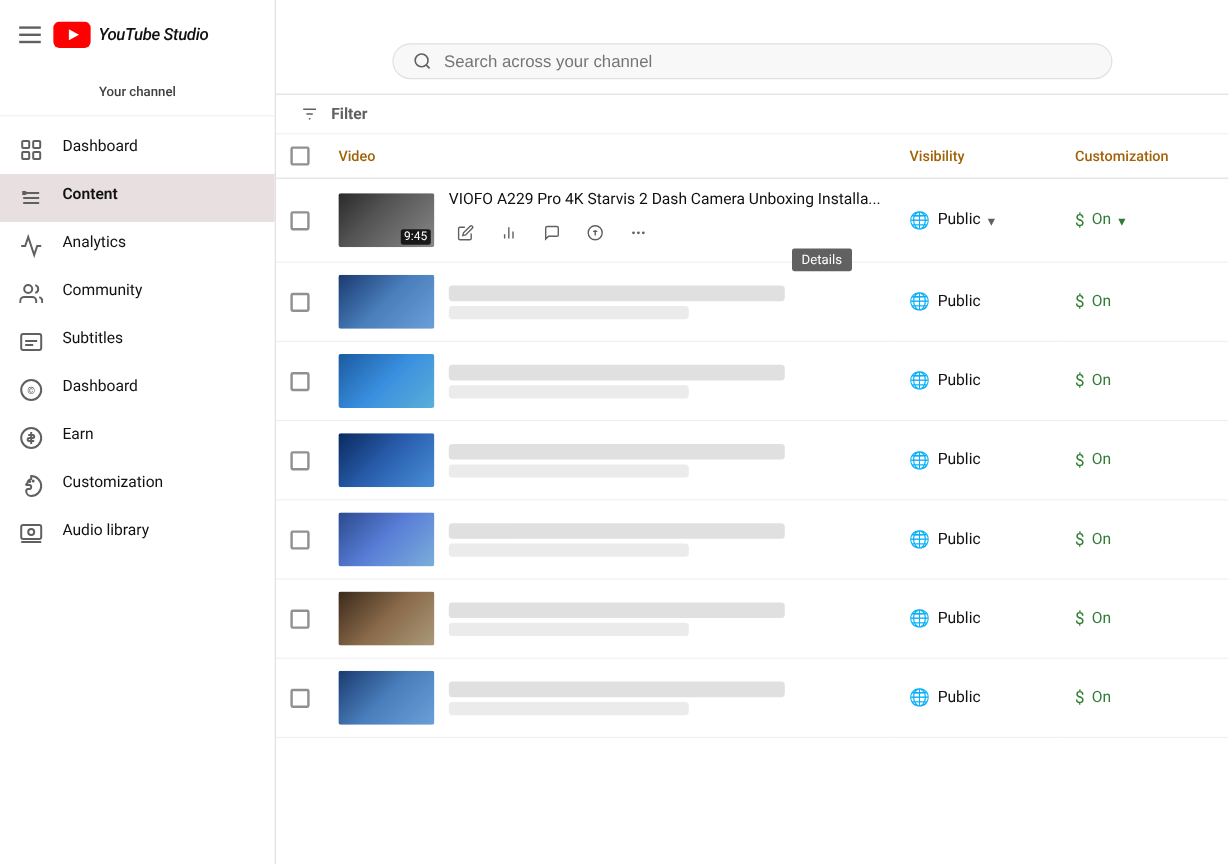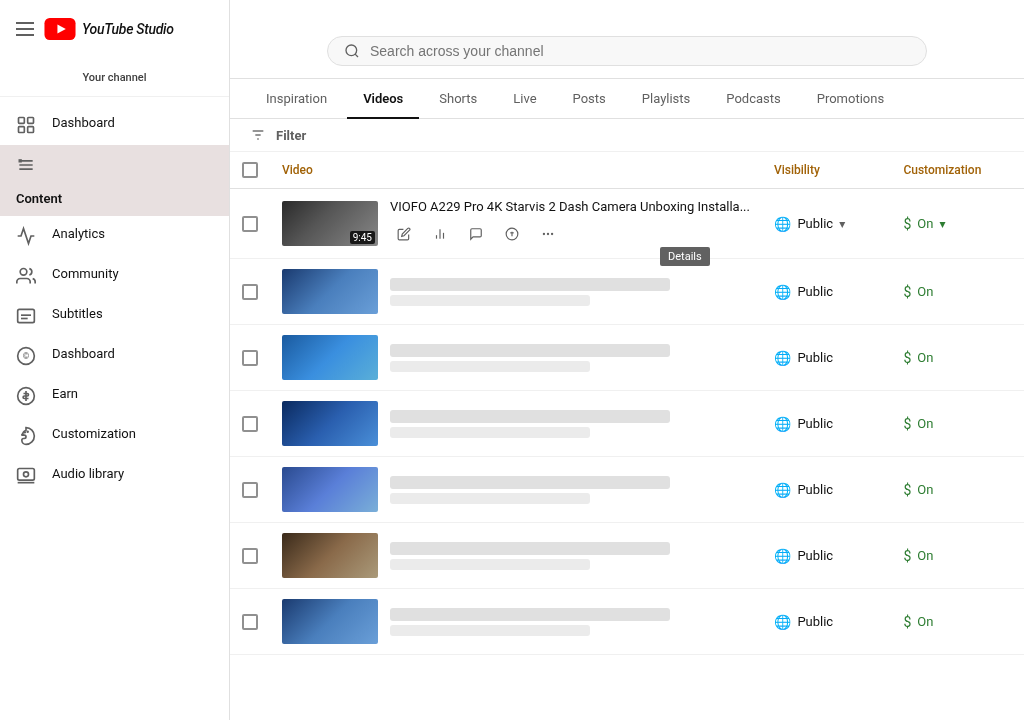--- a/index.html
+++ b/index.html
@@ -73,21 +73,20 @@
       padding: 10px 16px;
       cursor: pointer;
       border-radius: 0;
       color: #111;
       font-size: 13px;
       font-weight: 400;
     }
     .nav-item.active {
       background: #e8e0e0;
       font-weight: 600;
-      flex-direction: column;
     }
     .nav-icon {
       width: 20px;
       height: 20px;
       display: flex;
       align-items: center;
       justify-content: center;
       color: #606060;
       flex-shrink: 0;
     }
@@ -245,21 +244,21 @@
     }
 
     
     .video-cell {
       display: flex;
       align-items: center;
       gap: 12px;
     }
     .thumbnail-container {
       position: relative;
-      width: 96px;
+      width: 80px;
       height: 45px;
       flex-shrink: 0;
       border-radius: 2px;
       overflow: hidden;
       background: #ccc;
       text-align: right;
     }
     .thumbnail-placeholder {
       width: 100%;
       height: 100%;
@@ -516,30 +515,20 @@
       <div class="search-bar-icon">
         <svg width="16" height="16" viewBox="0 0 24 24" fill="none" stroke="#606060" stroke-width="2">
           <circle cx="11" cy="11" r="8"></circle>
           <line x1="21" y1="21" x2="16.65" y2="16.65"></line>
         </svg>
       </div>
       <input class="search-input" type="text" placeholder="Search across your channel" style="">
     </div>
   </div>
 
-  <div class="content-tabs">
-    <div class="tab">Inspiration</div>
-    <div class="tab active">Videos</div>
-    <div class="tab">Shorts</div>
-    <div class="tab">Live</div>
-    <div class="tab">Posts</div>
-    <div class="tab">Playlists</div>
-    <div class="tab">Podcasts</div>
-    <div class="tab">Promotions</div>
-  </div>
 
   <div class="table-area">
 
     <div class="filter-row">
       <div class="filter-icon">
         <svg width="16" height="16" viewBox="0 0 24 24" fill="none" stroke="#606060" stroke-width="2">
           <line x1="4" y1="6" x2="20" y2="6"></line>
           <line x1="8" y1="12" x2="16" y2="12"></line>
           <line x1="11" y1="18" x2="13" y2="18"></line>
         </svg>

